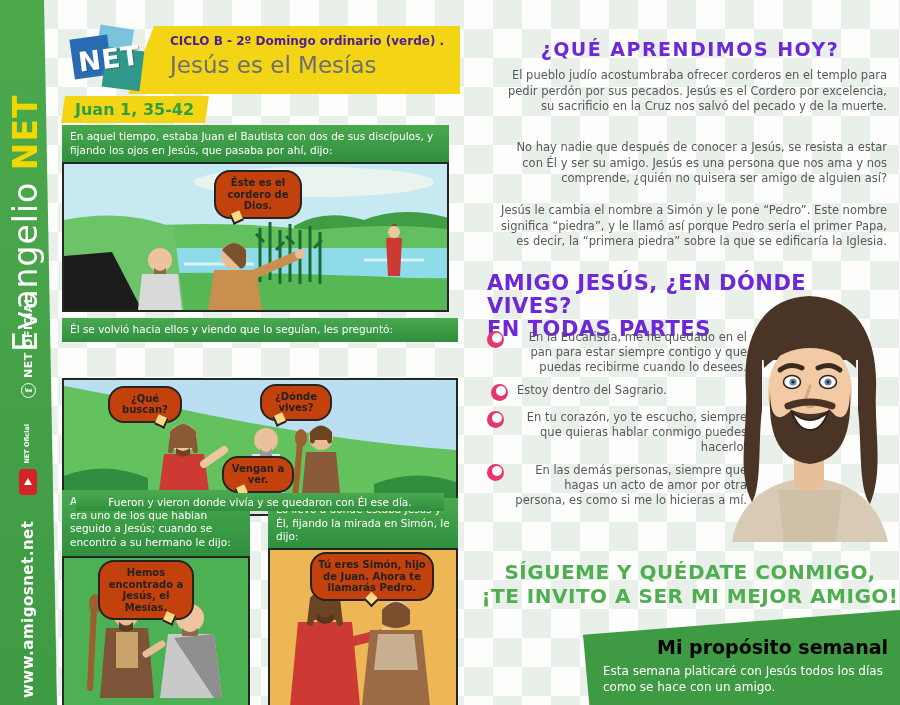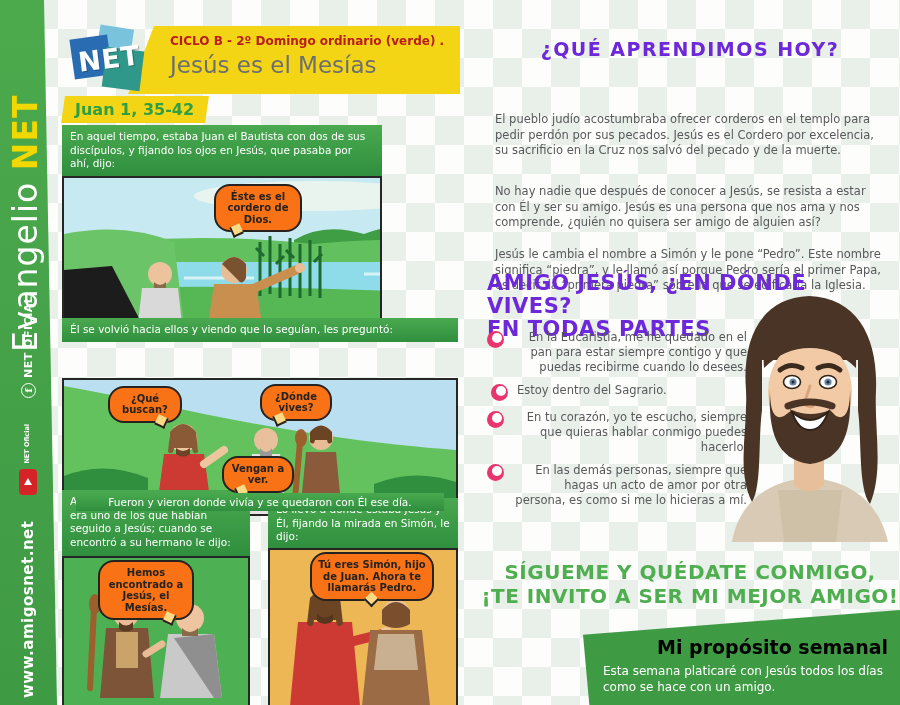--- a/index.html
+++ b/index.html
@@ -35,21 +35,21 @@
   .fb-label{ font-size:11px; font-weight:bold; letter-spacing:.5px; }
   .social-item{ display:inline-flex; align-items:center; gap:5px; }
 
   
   #header-banner{
     left:128px; top:26px; width:332px; height:68px;
     background:#f3d515;
     clip-path:polygon(26px 0,100% 0,100% 100%,0 100%);
     padding:8px 10px 0 42px;
   }
-  #cycle-line{ color:#b91c1c; font-weight:bold; font-size:12px; }
+  #cycle-line{ color:#4c1d95; font-weight:bold; font-size:12px; }
   #lesson-title{ color:#6d6e71; font-size:23px; margin-top:4px; }
   #net-logo{ left:72px; top:27px; width:72px; height:70px; }
   #net-logo .sq{ position:absolute; }
   #sq-light{ left:26px; top:0; width:34px; height:30px; background:#79c3dd; transform:rotate(9deg); }
   #sq-dark{ left:0; top:10px; width:38px; height:40px; background:#2a6cb2; transform:rotate(-8deg); }
   #sq-teal{ left:32px; top:22px; width:38px; height:40px; background:#2f988b; transform:rotate(7deg); }
   #net-logo .word{ position:absolute; left:6px; top:16px; width:64px; color:#fff; font-weight:bold; font-size:27px; transform:rotate(-7deg); text-shadow:1px 1px 0 rgba(0,0,0,.25); letter-spacing:1px; }
   #verse-badge{
     left:63px; top:96px; width:144px; height:27px;
     background:#f3d515; transform:skewX(-8deg);
@@ -58,51 +58,51 @@
   #verse-badge span{ transform:skewX(8deg); color:#2f9e44; font-weight:bold; font-size:16px; }
 
   
   .caption{
     background:linear-gradient(180deg,#4aa94f,#2f8f3e);
     color:#fff; font-size:10.5px; line-height:1.3; padding:5px 8px;
   }
   .scene{ position:relative; border:2px solid #262626; overflow:hidden; background:#cdeaf2; }
   .scene svg{ display:block; }
   .bubble{
-    position:absolute; background:#f97316; border:2px solid #262220; border-radius:16px;
+    position:absolute; background:#c2410c; border:2px solid #262220; border-radius:16px;
     color:#262220; font-weight:bold; font-size:10px; line-height:1.15; text-align:center;
     padding:5px 6px; z-index:3;
   }
   .bubble::after{
     content:''; position:absolute; width:9px; height:9px; background:#fcd985;
     border-right:2px solid #262220; border-bottom:2px solid #262220;
   }
   .tail-bl::after{ bottom:-6px; left:18%; transform:rotate(65deg); }
   .tail-br::after{ bottom:-6px; right:18%; transform:rotate(25deg); }
   .tail-bc::after{ bottom:-6px; left:45%; transform:rotate(45deg); }
-  #panel1{ left:62px; top:125px; width:320px; }
+  #panel1{ left:62px; top:125px; width:387px; }
   #panel2{ left:62px; top:318px; width:396px; }
   #panel3{ left:62px; top:490px; width:188px; }
   #panel4{ left:268px; top:490px; width:190px; }
   #scene1{ height:150px; }
   #scene2{ height:138px;margin-top:36px; }
   #scene3{ height:156px; background:#4db053; }
   #scene4{ height:164px; background:linear-gradient(180deg,#f2c063,#dd9c35); }
   #panel3 .caption{ height:66px; }
   #panel4 .caption{ height:50px;margin-top:8px; }
   .caption-overlay{
     position:absolute; left:3%; bottom:3px; width:94%; z-index:4;
     background:linear-gradient(180deg,#4aa94f,#2f8f3e);
     color:#fff; font-size:10.5px; text-align:center; padding:3px 4px;
   }
 
   
   .green-h{ color:#6d28d9; font-weight:bold; }
   #learn-title{ left:480px; top:38px; width:420px; text-align:center; font-size:19px; letter-spacing:1.5px; }
-  .para{ color:#58595b; font-size:11.5px; line-height:1.35; text-align:left;margin-top:44px; }
+  .para{ color:#58595b; font-size:11.5px; line-height:1.35; text-align:right; }
   #learn-p1{ left:495px; top:68px; width:392px; }
   #learn-p2{ left:495px; top:140px; width:392px; }
   #learn-p3{ left:495px; top:203px; width:392px; }
   #where-title{ left:487px; top:272px; width:410px; font-size:21px; letter-spacing:.5px; line-height:1.1; }
   .bullet{ position:absolute; display:flex; gap:9px; width:260px;text-align:right; }
   .bullet .dot{
     flex:0 0 auto; width:17px; height:17px; border-radius:50%;
     background:#e8356d; position:relative; margin-top:1px;
   }
   .bullet .dot::after{

